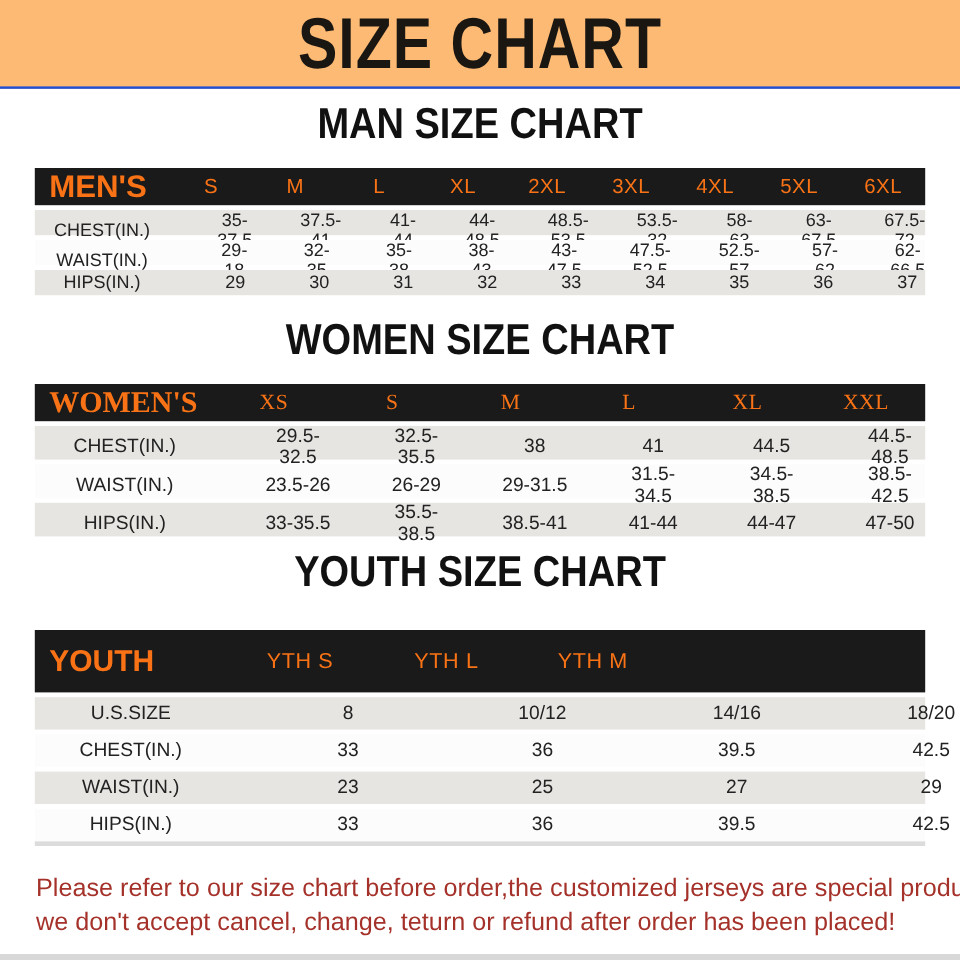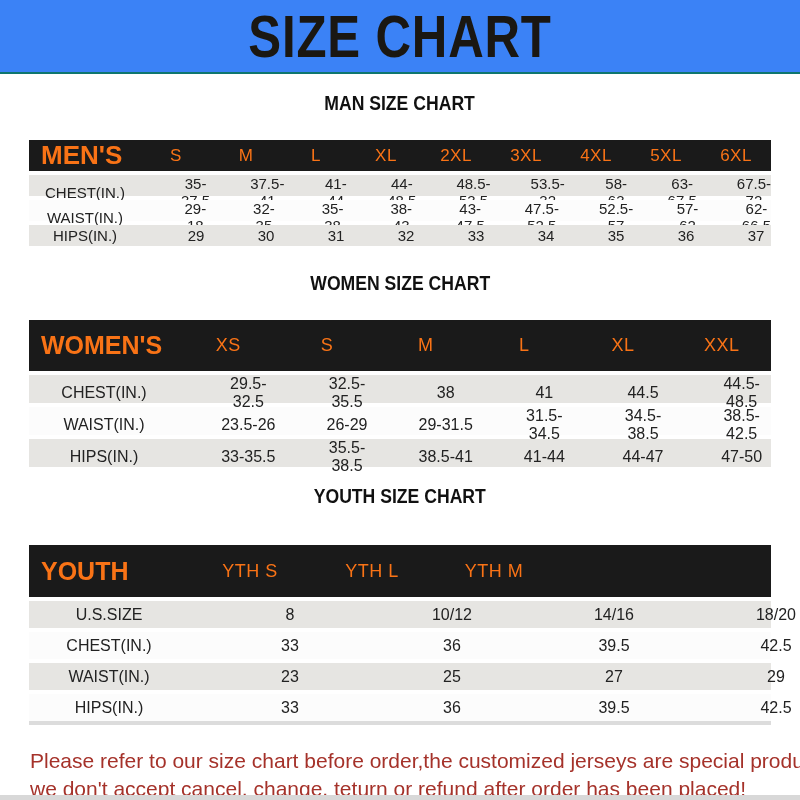--- a/index.html
+++ b/index.html
@@ -10,41 +10,41 @@
   .page {
     position: relative;
     width: 800px;
     height: 800px;
     overflow: hidden;
     background: #ffffff;
   }
   
   .banner {
     height: 72px;
-    background: #3b82f6;
+    background: #fdba74;
     display: flex;
     align-items: center;
     justify-content: center;
-    border-bottom: 2px solid #0f766e;
+    border-bottom: 2px solid #1d4ed8;
   }
   .banner-title {
     display: inline-block;
     font-size: 60px;
     font-weight: bold;
     color: #1A1712;
     letter-spacing: 1px;
     transform: scaleX(0.82);
     white-space: nowrap;
   }
   
   .section-heading {
     margin: 12px 0 0 0;
     line-height: 34px;
     text-align: center;
-    font-size: 20px;
+    font-size: 36px;
     color: #111111;
     font-weight: bold;
   }
   .cond {
     display: inline-block;
     transform: scaleX(0.88);
     white-space: nowrap;
     letter-spacing: 0;
   }
   .h2-women { margin-top: 20px; }
@@ -81,21 +81,21 @@
   .white { background: #FCFCFC; }
 
   .table-0 { margin-top: 20px; }
   .table-0 > div { grid-template-columns: 112px repeat(9, 1fr); }
   .table-0 > .t-head { height: 31px; }
   .table-0 .corner { font-size: 26px; }
   .table-0 .t-row { height: 21px; font-size: 15px; }
 
   .table-1 { margin-top: 20px; }
   .table-1 > div { grid-template-columns: 150px repeat(6, 1fr); }
-  .table-1 > .t-head { height: 51px; }
+  .table-1 > .t-head { height: 31px; font-family: Liberation Serif, serif; }
   .table-1 .corner { font-size: 25px; }
   .table-1 .colh { font-size: 18px; }
   .table-1 .t-row { height: 28px; font-size: 16px; }
 
   .table-2 { margin-top: 32px; border-bottom: 4px solid #DCDCDC; }
   .table-2 > div { grid-template-columns: 160px repeat(4, 122px) 1fr; }
   .table-2 > .t-head { height: 52px; }
   .table-2 .corner { font-size: 25px; }
   .table-2 .colh { font-size: 18px; }
   .table-2 .t-row { height: 27px; font-size: 16px; }

